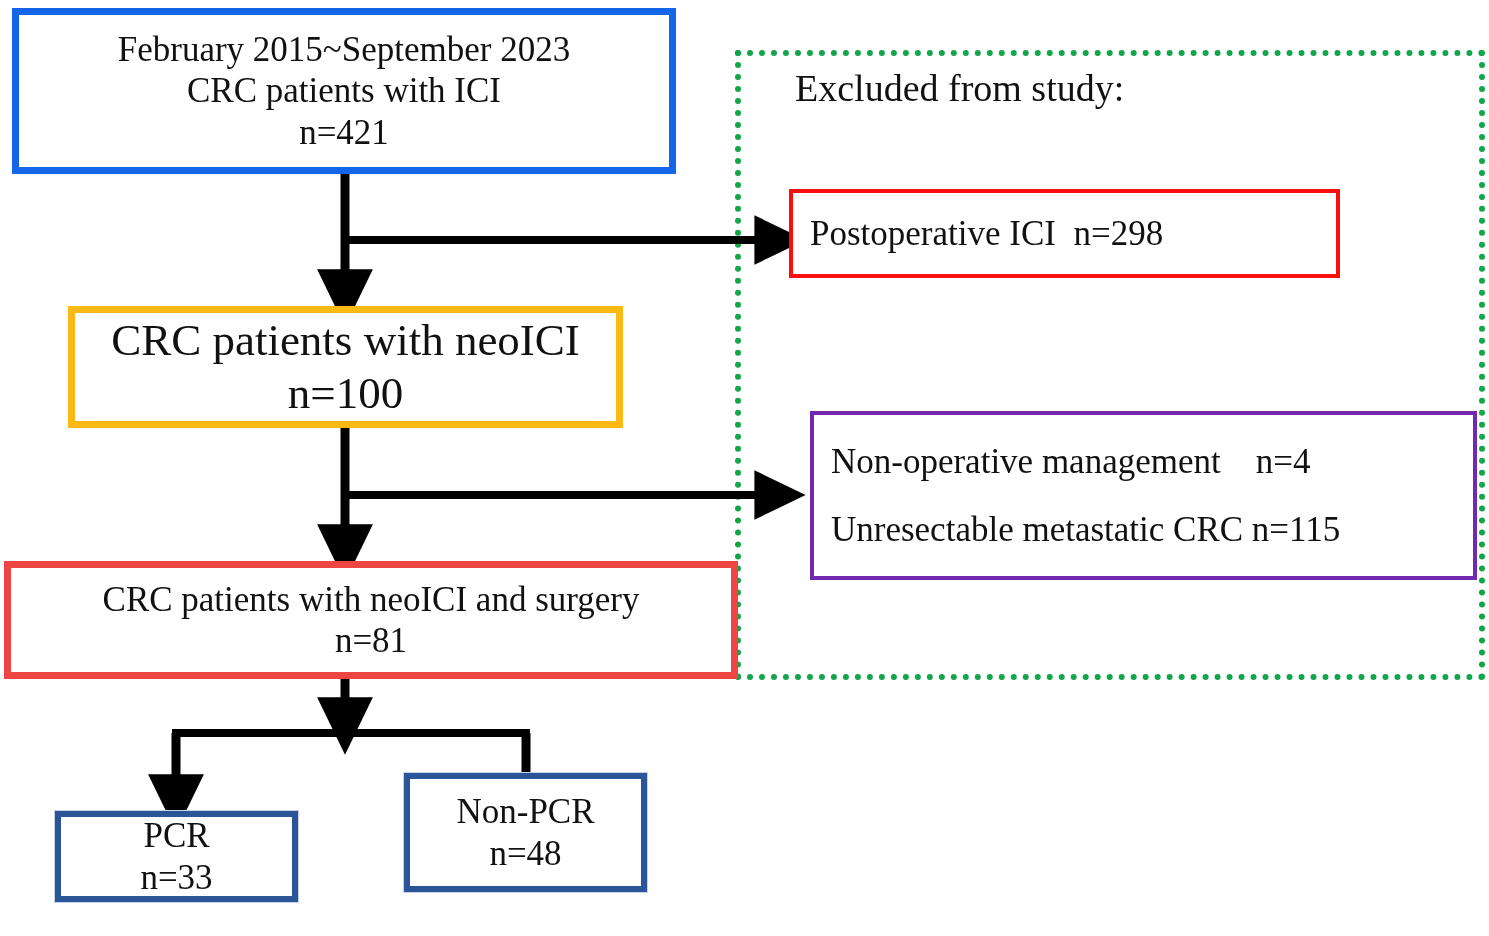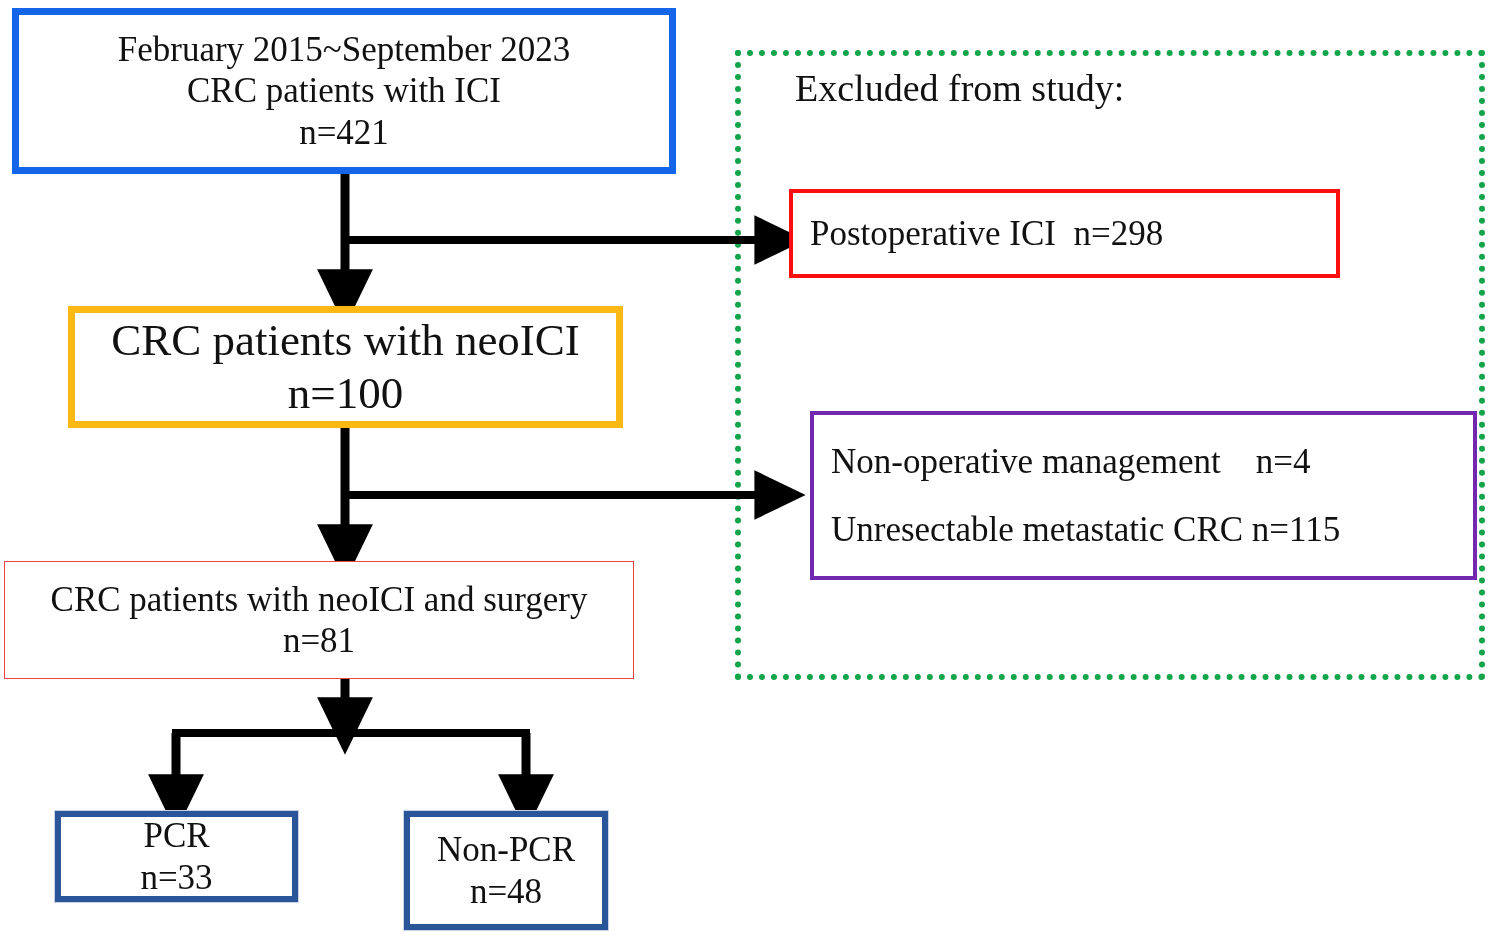--- a/index.html
+++ b/index.html
@@ -38,22 +38,22 @@
     left: 12px; top: 8px; width: 664px; height: 166px;
     border: 7px solid #1565e8;
     font-size: 35px;
   }
   #node-neoici {
     left: 68px; top: 306px; width: 555px; height: 122px;
     border: 7px solid #fcb913;
     font-size: 45px;
   }
   #node-surgery {
-    left: 4px; top: 561px; width: 630px; height: 118px;
-    border: 1px solid #ef4444;
+    left: 4px; top: 561px; width: 734px; height: 118px;
+    border: 7px solid #ef4444;
     font-size: 35px;
   }
   #node-postop-ici {
     left: 789px; top: 189px; width: 551px; height: 89px;
     border: 4px solid #fa0f0f;
     font-size: 35px;
     align-items: flex-start;
     padding-left: 17px;
   }
   #node-excluded-detail {
@@ -65,21 +65,21 @@
     padding-left: 17px;
     margin-left: 21px;
   }
   #node-pcr {
     left: 55px; top: 811px; width: 243px; height: 91px;
     border: 6px solid #2a5599;
     outline: 1px solid #c9d2e2;
     font-size: 35px;
   }
   #node-nonpcr {
-    left: 404px; top: 811px; width: 204px; height: 119px;
+    left: 404px; top: 773px; width: 243px; height: 119px;
     border: 6px solid #2a5599;
     outline: 1px solid #c9d2e2;
     font-size: 35px;
   }
 
   
   #excluded-region {
     position: absolute;
     left: 735px; top: 50px;
     width: 750px; height: 630px;

